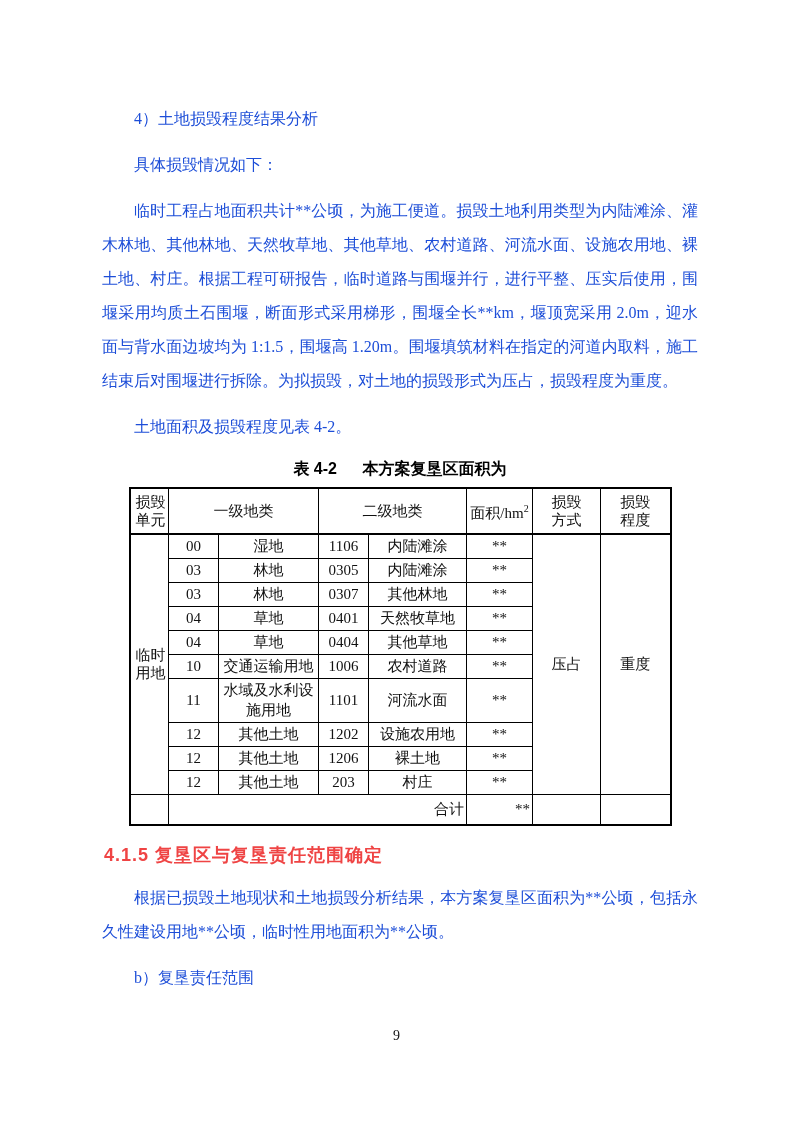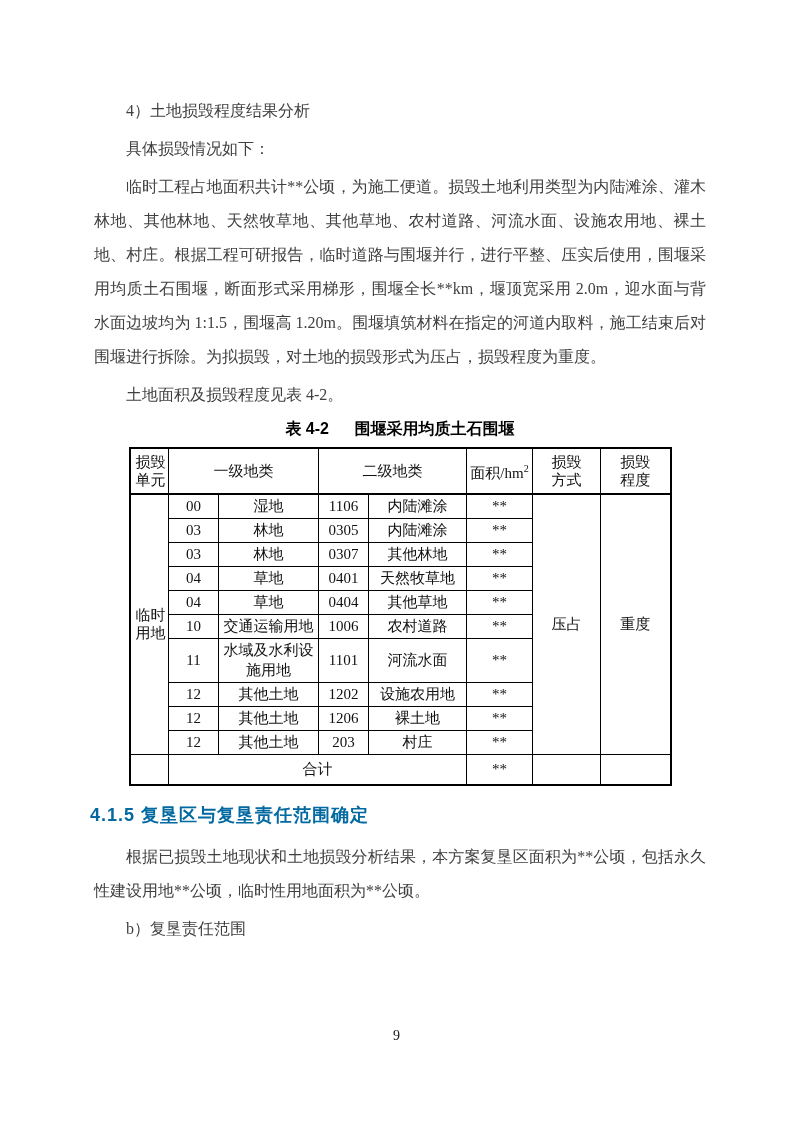--- a/index.html
+++ b/index.html
@@ -3,21 +3,21 @@
 <meta charset="utf-8">
 <style>
   html,body{margin:0;padding:0;background:#ffffff;}
   .page{
     width:793px;height:1122px;background:#ffffff;color:#000;
     font-family:"Liberation Serif","DejaVu Serif",serif;
     box-sizing:border-box;position:relative;
     padding:90px 83px 0 90px;overflow:hidden;
   }
   .line,.para{
-    margin:4px;font-size:16px;line-height:34px;color:#404040;
+    margin:12px;font-size:16px;line-height:34px;color:#1d4ed8;
   }
   .para{text-align:justify;}
   .ind{text-indent:2em;}
   .caption{
     text-align:center;font-weight:bold;font-size:16px;line-height:26px;
     margin:3px 0 5px 0;
     font-family:"Liberation Sans","DejaVu Sans",sans-serif;
   }
   .caption .cap-label{margin-right:1.6em;}
   table.dmg{
@@ -25,45 +25,45 @@
     margin:0 auto;font-size:15px;border:2px solid #000;
   }
   table.dmg td{
     border:1px solid #000;text-align:center;vertical-align:middle;
     padding:1px 2px;line-height:20px;color:#111;box-sizing:border-box;
     overflow:hidden;
   }
   tr.hdr td{border-bottom:2px solid #000;height:46px;}
   tr.data td{height:24px;}
   tr.tall td{height:44px;}
-  tr.total td{height:31px;}
+  tr.total td{height:31px;text-align:right;}
   .wrap2{display:inline-block;width:2.4em;line-height:18px;}
   h2.sec{
     font-family:"Liberation Sans","DejaVu Sans",sans-serif;
-    font-size:18px;font-weight:bold;color:#0369a1;
-    margin:15px 0 11px 0;line-height:28px;letter-spacing:1px;
+    font-size:18px;font-weight:bold;color:#ef4444;
+    margin:15px 0 11px 14px;line-height:28px;letter-spacing:1px;
   }
   .pageno{
     position:absolute;left:0;right:0;top:1028px;text-align:center;
     font-size:14px;color:#111;
   }
   sup{font-size:10px;}
 </style>
 </head>
 <body>
 
 <div class="page">
 
   <p class="line ind">4）土地损毁程度结果分析</p>
   <p class="line ind">具体损毁情况如下：</p>
   <p class="para ind">临时工程占地面积共计**公顷，为施工便道。损毁土地利用类型为内陆滩涂、灌木林地、其他林地、天然牧草地、其他草地、农村道路、河流水面、设施农用地、裸土地、村庄。根据工程可研报告，临时道路与围堰并行，进行平整、压实后使用，围堰采用均质土石围堰，断面形式采用梯形，围堰全长**km，堰顶宽采用 2.0m，迎水面与背水面边坡均为 1:1.5，围堰高 1.20m。围堰填筑材料在指定的河道内取料，施工结束后对围堰进行拆除。为拟损毁，对土地的损毁形式为压占，损毁程度为重度。</p>
   <p class="line ind">土地面积及损毁程度见表 4-2。</p>
 
   <div class="caption">
-    <span class="cap-label">表 4-2</span><span>围堰采用均质土石围堰</span>
+    <span class="cap-label">表 4-2</span><span>本方案复垦区面积为</span>
   </div>
 
   <table class="dmg">
     <colgroup>
       <col style="width:39px">
         <col style="width:50px">
         <col style="width:100px">
       <col style="width:50px">
         <col style="width:98px">
         <col style="width:66px">

